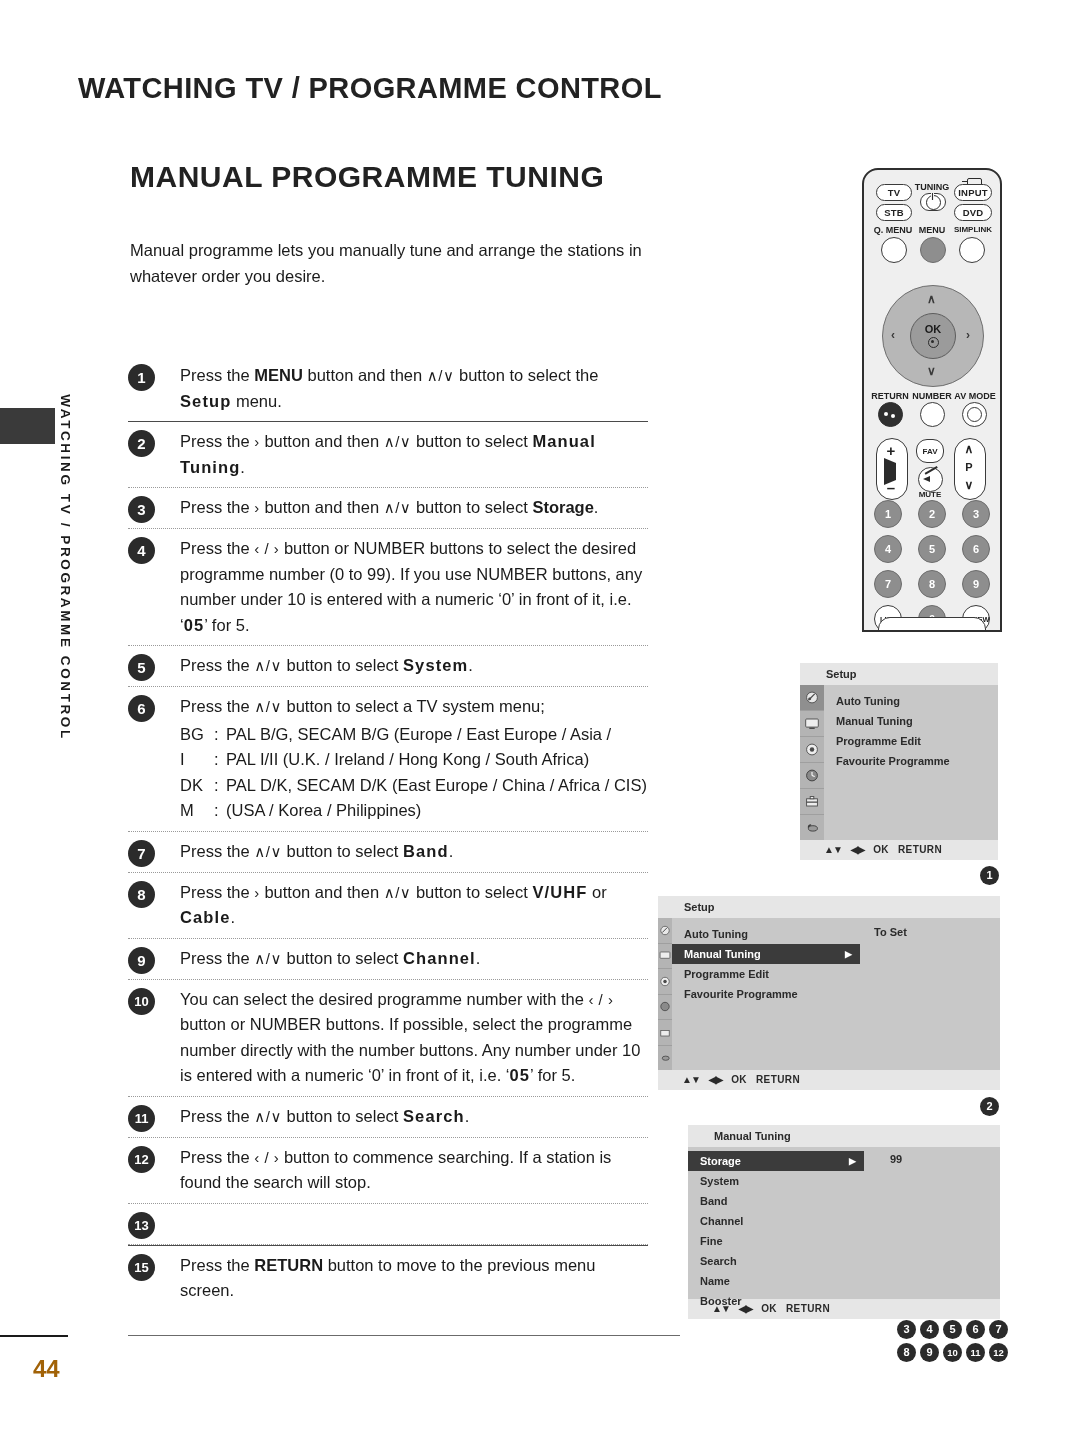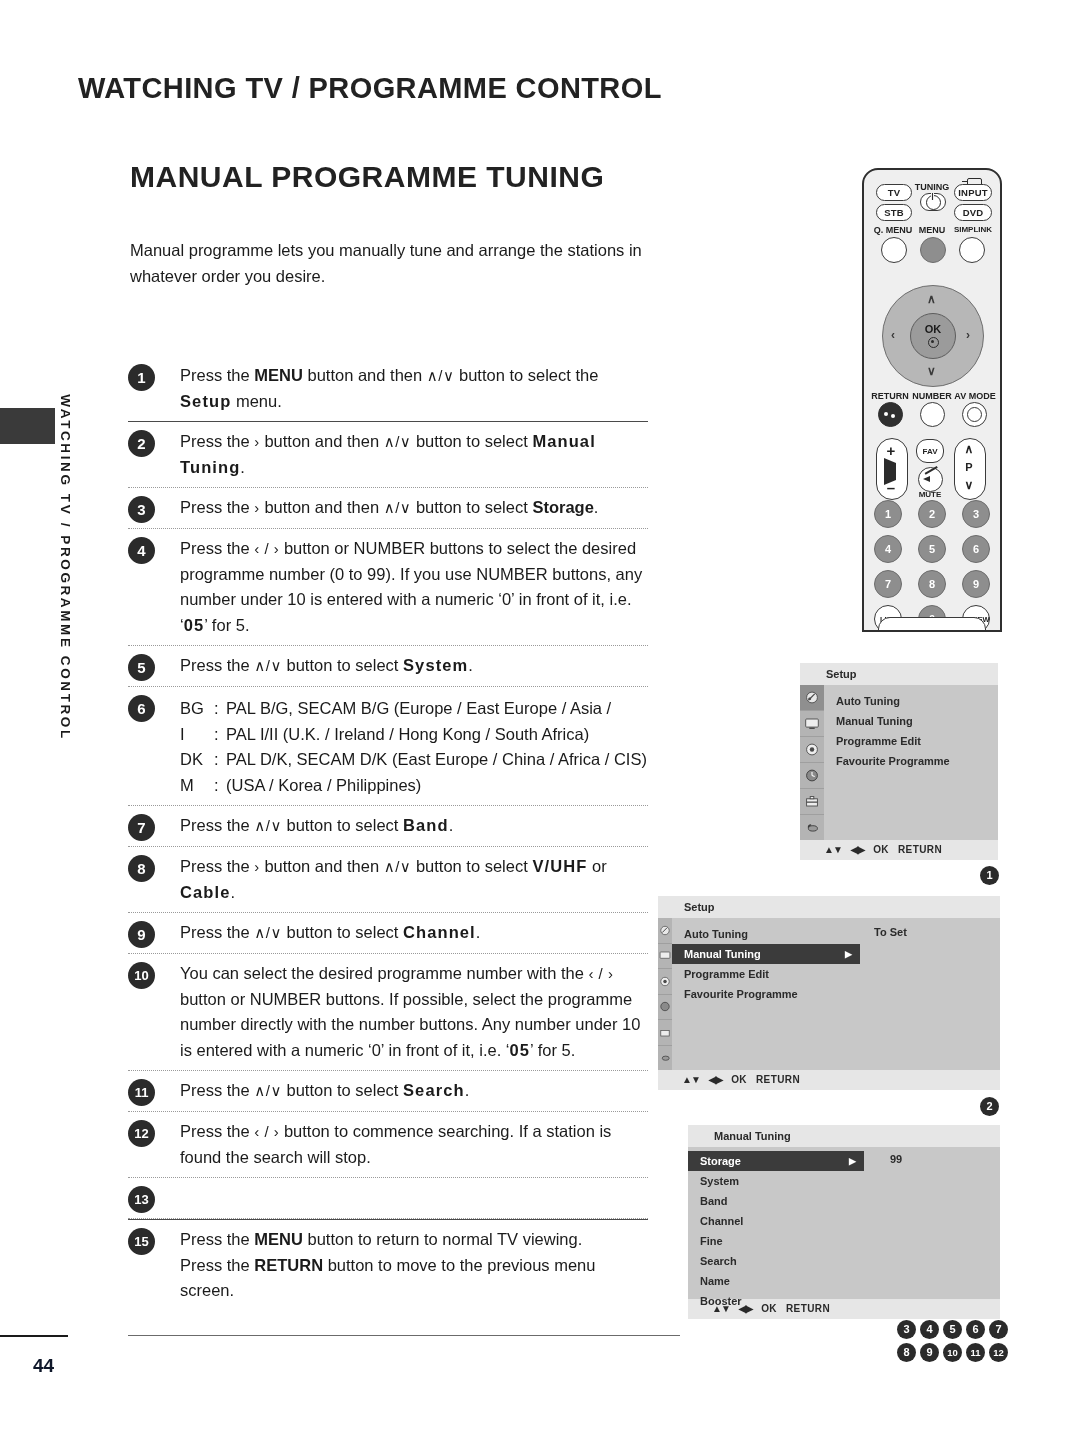--- a/index.html
+++ b/index.html
@@ -224,21 +224,21 @@
   .foot-rule-l{
     position:absolute;left:0;top:1335px;width:68px;height:0;
     border-top:2px solid #1a1a1a;
   }
   .foot-rule-r{
     position:absolute;left:128px;top:1335px;width:552px;height:0;
     border-top:1.5px solid #6b6b6b;
   }
   .pagenum{
     position:absolute;left:33px;top:1355px;
-    font-size:19px;font-weight:700;color:#0f172a;
+    font-size:24px;font-weight:700;color:#a16207;
   }
   .osd-ico-svg{width:18px;height:15px;display:block;}
 </style>
 </head>
 <body>
 
 <div class="page-header">WATCHING TV / PROGRAMME CONTROL</div>
 <div class="section-title">MANUAL PROGRAMME TUNING</div>
 <div class="intro">Manual programme lets you manually tune and arrange the stations in whatever order you desire.</div>
 
@@ -266,20 +266,21 @@
       <div class="txt"><span>Press the </span><span class="arrowkeys">‹ / ›</span><span> button or NUMBER buttons to select the desired programme number (0 to 99). If you use NUMBER buttons, any number under 10 is entered with a numeric ‘0’ in front of it, i.e. ‘</span><span class="sp">05</span><span>’ for 5.</span></div>
     </div>
     <div class="sep-dot"></div>
     <div class="step">
       <div class="badge">5</div>
       <div class="txt"><span>Press the </span><span class="arrowkeys">∧/∨</span><span> button to select </span><span class="sp">System</span><span>.</span></div>
     </div>
     <div class="sep-dot"></div>
     <div class="step">
       <div class="badge">6</div>
+      <div class="txt"><span>Press the </span><span class="arrowkeys">∧/∨</span><span> button to select a TV system menu;</span></div>
       <div class="sys-lines">
         <div class="sys-line">
           <span class="k">BG</span>
           <span class="c">:</span>
           <span class="v">PAL B/G, SECAM B/G (Europe / East Europe / Asia /</span>
         </div>
         <div class="sys-line">
           <span class="k">I</span>
           <span class="c">:</span>
           <span class="v">PAL I/II (U.K. / Ireland / Hong Kong / South Africa)</span>
@@ -327,21 +328,20 @@
       <div class="txt"><span>Press the </span><span class="arrowkeys">‹ / ›</span><span> button to commence searching. If a station is found the search will stop.</span></div>
     </div>
     <div class="sep-dot"></div>
     <div class="step">
       <div class="badge two-digit">13</div>
     </div>
     <div class="sep-dot"></div>
     <div class="sep-solid"></div>
     <div class="step">
       <div class="badge two-digit">15</div>
-      <div class="txt"><span>Press the </span><span style="font-weight: 700;">MENU</span><span> button to return to normal TV viewing.</span></div>
       <div class="txt"><span>Press the </span><span style="font-weight: 700;">RETURN</span><span> button to move to the previous menu screen.</span></div>
     </div>
   </div>
 
 <div class="remote">
   <div class="remote-inner">
 
     <div class="pill" style="left:12px;top:14px;width:34px;height:15px;">TV</div>
     <div class="lbl" style="left:49px;top:12px;width:38px;">TUNING</div>
     <div class="rbtn" style="left:56px;top:23px;width:24px;height:16px;border-radius:9px;">

